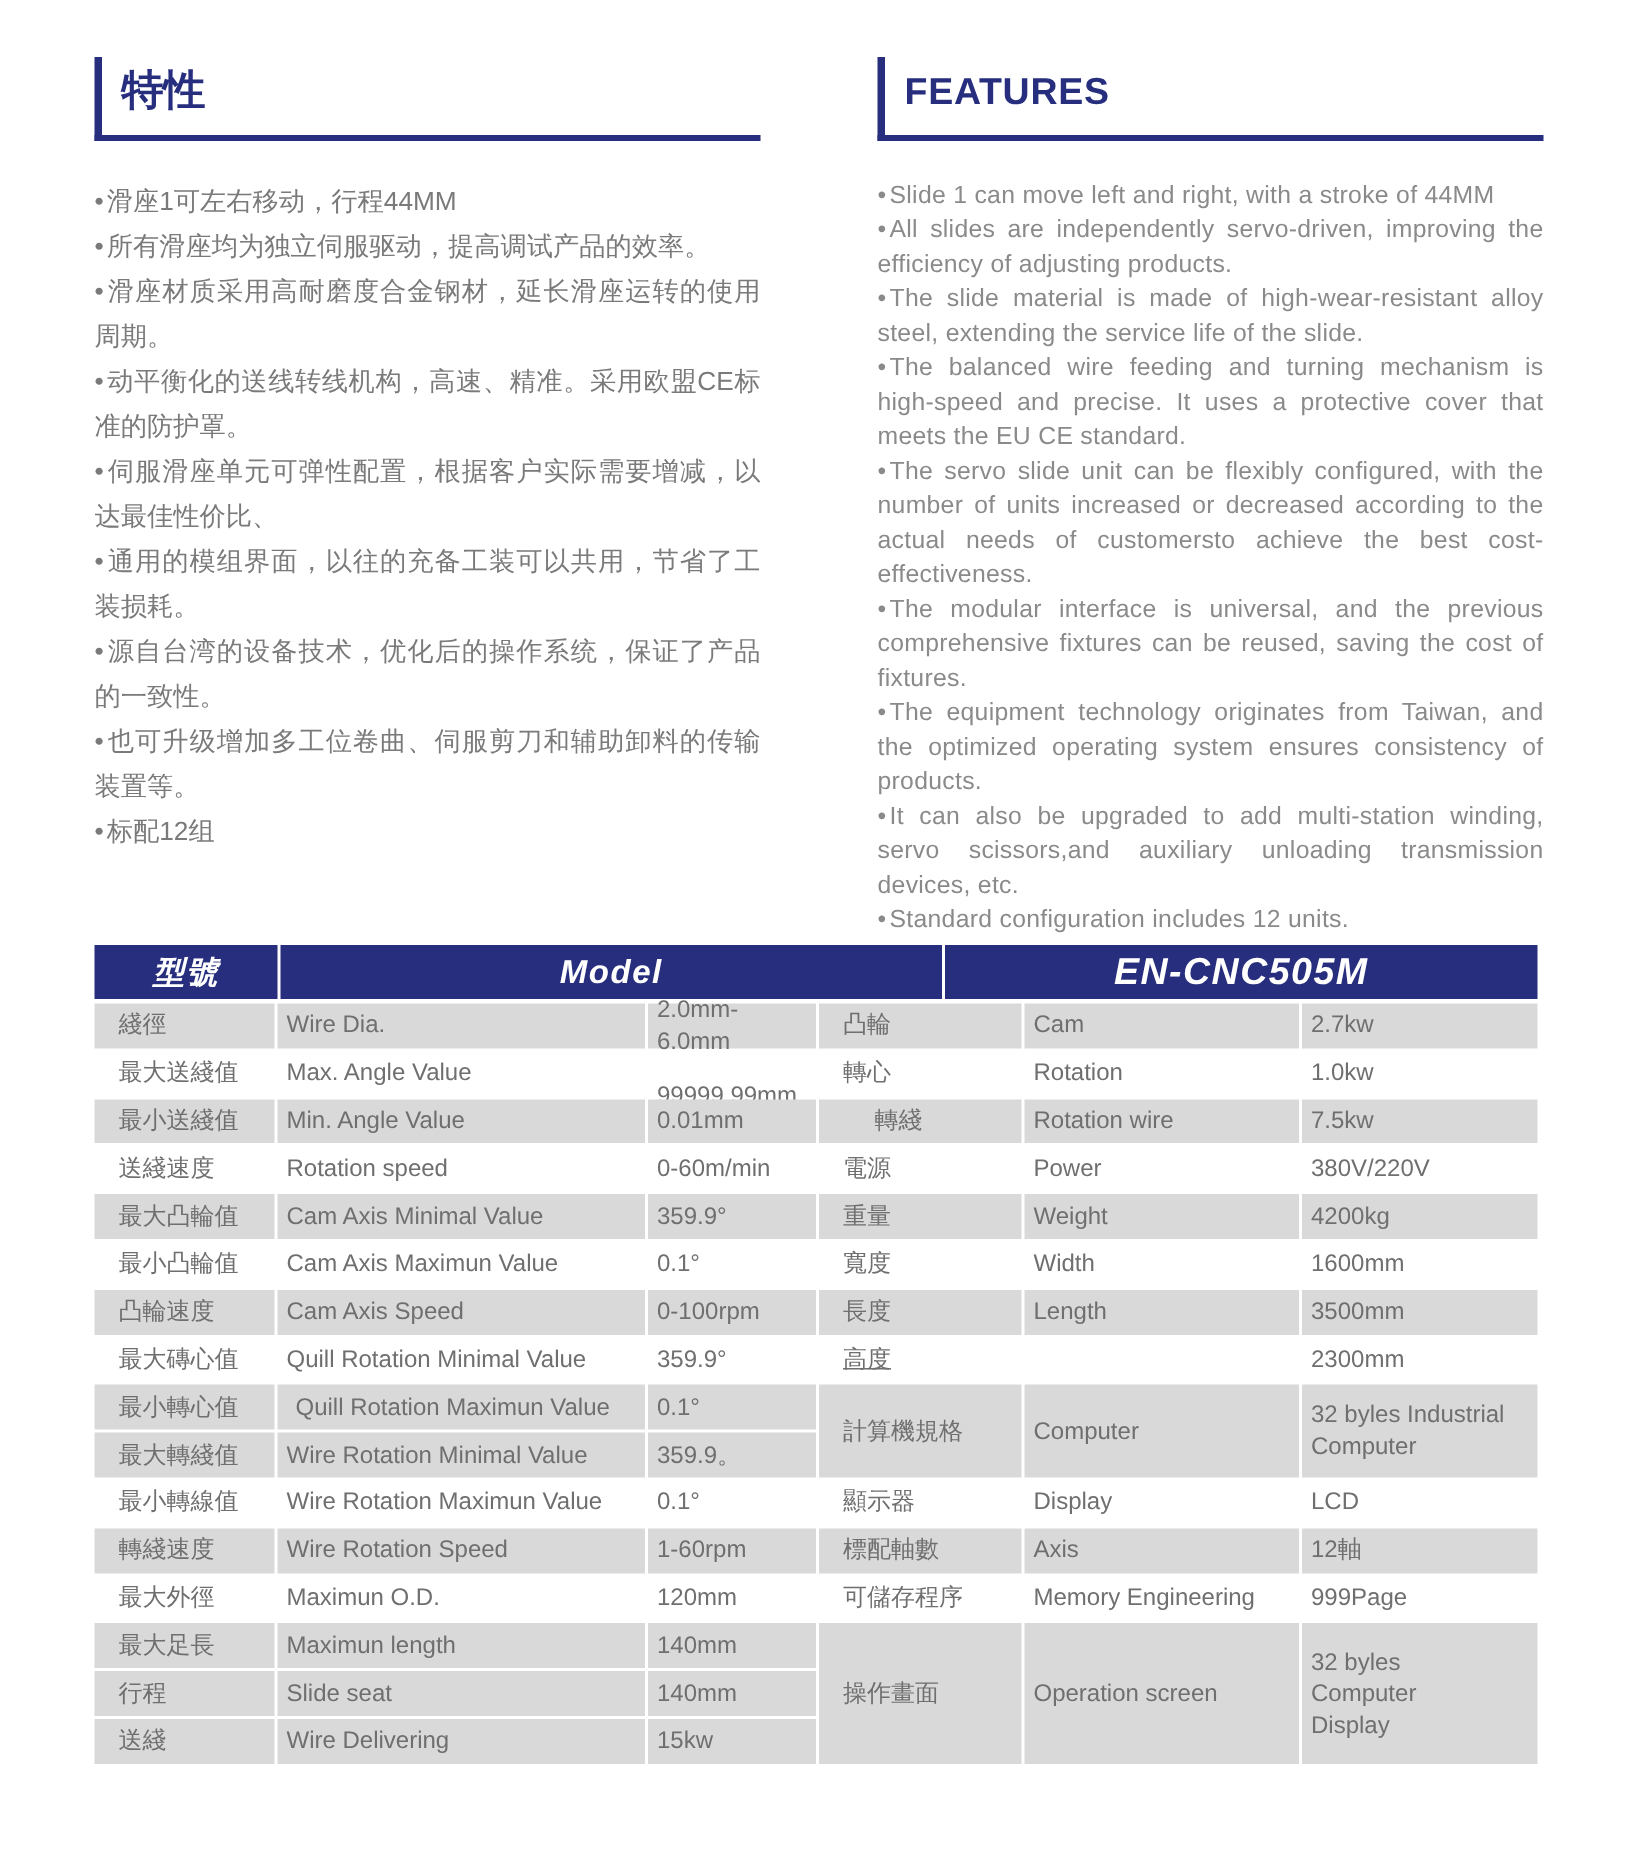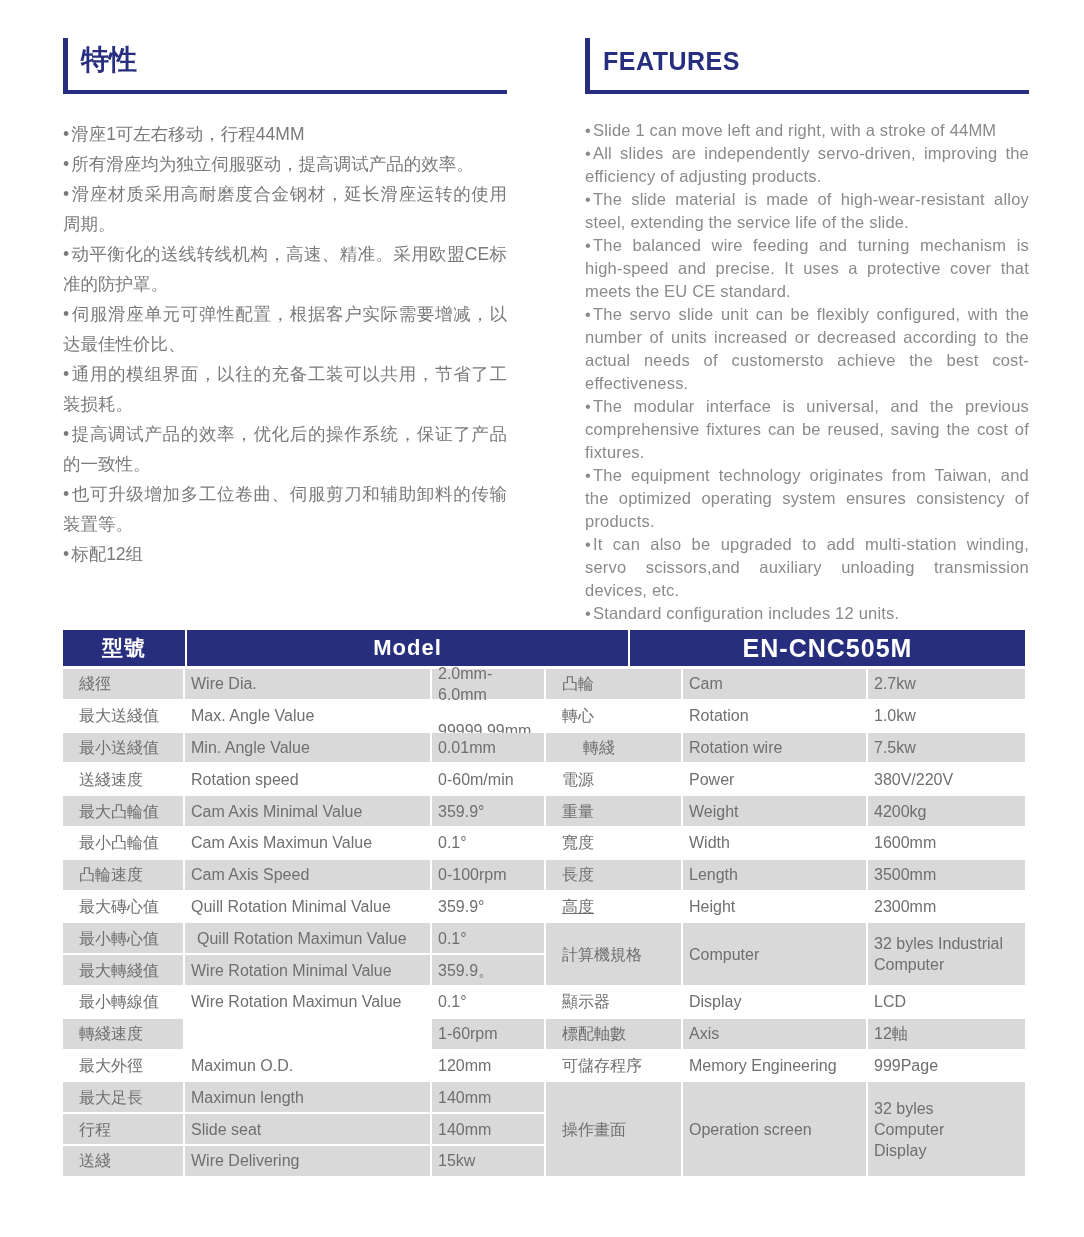--- a/index.html
+++ b/index.html
@@ -16,21 +16,21 @@
   .feat.en .sec-head h2 { font-size:25px; letter-spacing:0.5px; }
   .bullets { list-style:none; margin:25px 0 0 0; padding:0; }
   .bullets li::before { content:"•"; margin-right:2px; }
   .cn-list li { font-size:17.5px; line-height:30px; color:var(--cn_text); text-align:justify; }
   .en-list li { font-size:16.5px; line-height:23px; color:var(--en_text); text-align:justify; letter-spacing:0.2px; }
 
   
   .spec { position:absolute; left:63px; top:630px; width:962px; }
   .spec-header { display:flex; gap:2px; height:36px; margin-bottom:3px; }
   .hc { background:var(--navy); color:var(--header_text); font-weight:bold;
-        display:flex; align-items:center; justify-content:center; }
+        display:flex; align-items:center; justify-content:center;font-style:italic; }
   .hc1 { width:122px; font-size:21px; letter-spacing:1px; }
   .hc2 { flex:1; font-size:22px; letter-spacing:1px; }
   .hc3 { width:395px; font-size:25px; letter-spacing:1px; }
   .spec-body { display:grid; grid-template-columns:120px 245px 112px 135px 183px 157px;
                grid-auto-rows:29.8px; gap:2px; background:#fff; }
   .cell { display:flex; align-items:center; font-size:16px; color:var(--table_text);
           background:#fff; padding:0 6px; line-height:21px; }
   .cell.shade { background:var(--row_gray); }
   .cell.cn-label { padding-left:16px; }
   .cell.value { white-space:pre-line; }
@@ -44,21 +44,21 @@
     <header class="sec-head">
       <h2>特性</h2>
     </header>
     <ul class="bullets cn-list" id="cn-list">
         <li>滑座1可左右移动，行程44MM</li>
         <li>所有滑座均为独立伺服驱动，提高调试产品的效率。</li>
         <li>滑座材质采用高耐磨度合金钢材，延长滑座运转的使用周期。</li>
         <li>动平衡化的送线转线机构，高速、精准。采用欧盟CE标准的防护罩。</li>
         <li>伺服滑座单元可弹性配置，根据客户实际需要增减，以达最佳性价比、</li>
         <li>通用的模组界面，以往的充备工装可以共用，节省了工装损耗。</li>
-        <li>提高调试产品的效率，优化后的操作系统，保证了产品的一致性。</li>
+        <li>源自台湾的设备技术，优化后的操作系统，保证了产品的一致性。</li>
         <li>也可升级增加多工位卷曲、伺服剪刀和辅助卸料的传输装置等。</li>
         <li>标配12组</li>
       </ul>
   </section>
 
   <section class="feat en">
     <header class="sec-head">
       <h2>FEATURES</h2>
     </header>
     <ul class="bullets en-list" id="en-list">
@@ -108,20 +108,21 @@
         <div class="cell cn-label shade" style="grid-area: 9 / 1 / span 1;">最小轉心值</div>
         <div class="cell en-label shade" style="grid-area: 9 / 2 / span 1; padding-left: 12px;">Quill Rotation Maximun Value</div>
         <div class="cell value shade" style="grid-area: 9 / 3 / span 1;">0.1°</div>
         <div class="cell cn-label shade" style="grid-area: 10 / 1 / span 1;">最大轉綫值</div>
         <div class="cell en-label shade" style="grid-area: 10 / 2 / span 1;">Wire Rotation Minimal Value</div>
         <div class="cell value shade" style="grid-area: 10 / 3 / span 1;">359.9。</div>
         <div class="cell cn-label" style="grid-area: 11 / 1 / span 1;">最小轉線值</div>
         <div class="cell en-label" style="grid-area: 11 / 2 / span 1;">Wire Rotation Maximun Value</div>
         <div class="cell value" style="grid-area: 11 / 3 / span 1;">0.1°</div>
         <div class="cell cn-label shade" style="grid-area: 12 / 1 / span 1;">轉綫速度</div>
+        <div class="cell en-label shade" style="grid-area: 12 / 2 / span 1;">Wire Rotation Speed</div>
         <div class="cell value shade" style="grid-area: 12 / 3 / span 1;">1-60rpm</div>
         <div class="cell cn-label" style="grid-area: 13 / 1 / span 1;">最大外徑</div>
         <div class="cell en-label" style="grid-area: 13 / 2 / span 1;">Maximun O.D.</div>
         <div class="cell value" style="grid-area: 13 / 3 / span 1;">120mm</div>
         <div class="cell cn-label shade" style="grid-area: 14 / 1 / span 1;">最大足長</div>
         <div class="cell en-label shade" style="grid-area: 14 / 2 / span 1;">Maximun length</div>
         <div class="cell value shade" style="grid-area: 14 / 3 / span 1;">140mm</div>
         <div class="cell cn-label shade" style="grid-area: 15 / 1 / span 1;">行程</div>
         <div class="cell en-label shade" style="grid-area: 15 / 2 / span 1;">Slide seat</div>
         <div class="cell value shade" style="grid-area: 15 / 3 / span 1;">140mm</div>
@@ -143,21 +144,20 @@
         <div class="cell cn-label shade" style="grid-area: 5 / 4 / span 1;">重量</div>
         <div class="cell en-label shade" style="grid-area: 5 / 5 / span 1;">Weight</div>
         <div class="cell value shade" style="grid-area: 5 / 6 / span 1;">4200kg</div>
         <div class="cell cn-label" style="grid-area: 6 / 4 / span 1;">寬度</div>
         <div class="cell en-label" style="grid-area: 6 / 5 / span 1;">Width</div>
         <div class="cell value" style="grid-area: 6 / 6 / span 1;">1600mm</div>
         <div class="cell cn-label shade" style="grid-area: 7 / 4 / span 1;">長度</div>
         <div class="cell en-label shade" style="grid-area: 7 / 5 / span 1;">Length</div>
         <div class="cell value shade" style="grid-area: 7 / 6 / span 1;">3500mm</div>
         <div class="cell cn-label" style="grid-area: 8 / 4 / span 1; text-decoration: underline;">高度</div>
-        <div class="cell en-label" style="grid-area: 8 / 5 / span 1;">Height</div>
         <div class="cell value" style="grid-area: 8 / 6 / span 1;">2300mm</div>
         <div class="cell cn-label shade" style="grid-area: 9 / 4 / span 2;">計算機規格</div>
         <div class="cell en-label shade" style="grid-area: 9 / 5 / span 2;">Computer</div>
         <div class="cell value shade" style="grid-area: 9 / 6 / span 2;">32 byles Industrial
 Computer</div>
         <div class="cell cn-label" style="grid-area: 11 / 4 / span 1;">顯示器</div>
         <div class="cell en-label" style="grid-area: 11 / 5 / span 1;">Display</div>
         <div class="cell value" style="grid-area: 11 / 6 / span 1;">LCD</div>
         <div class="cell cn-label shade" style="grid-area: 12 / 4 / span 1;">標配軸數</div>
         <div class="cell en-label shade" style="grid-area: 12 / 5 / span 1;">Axis</div>

